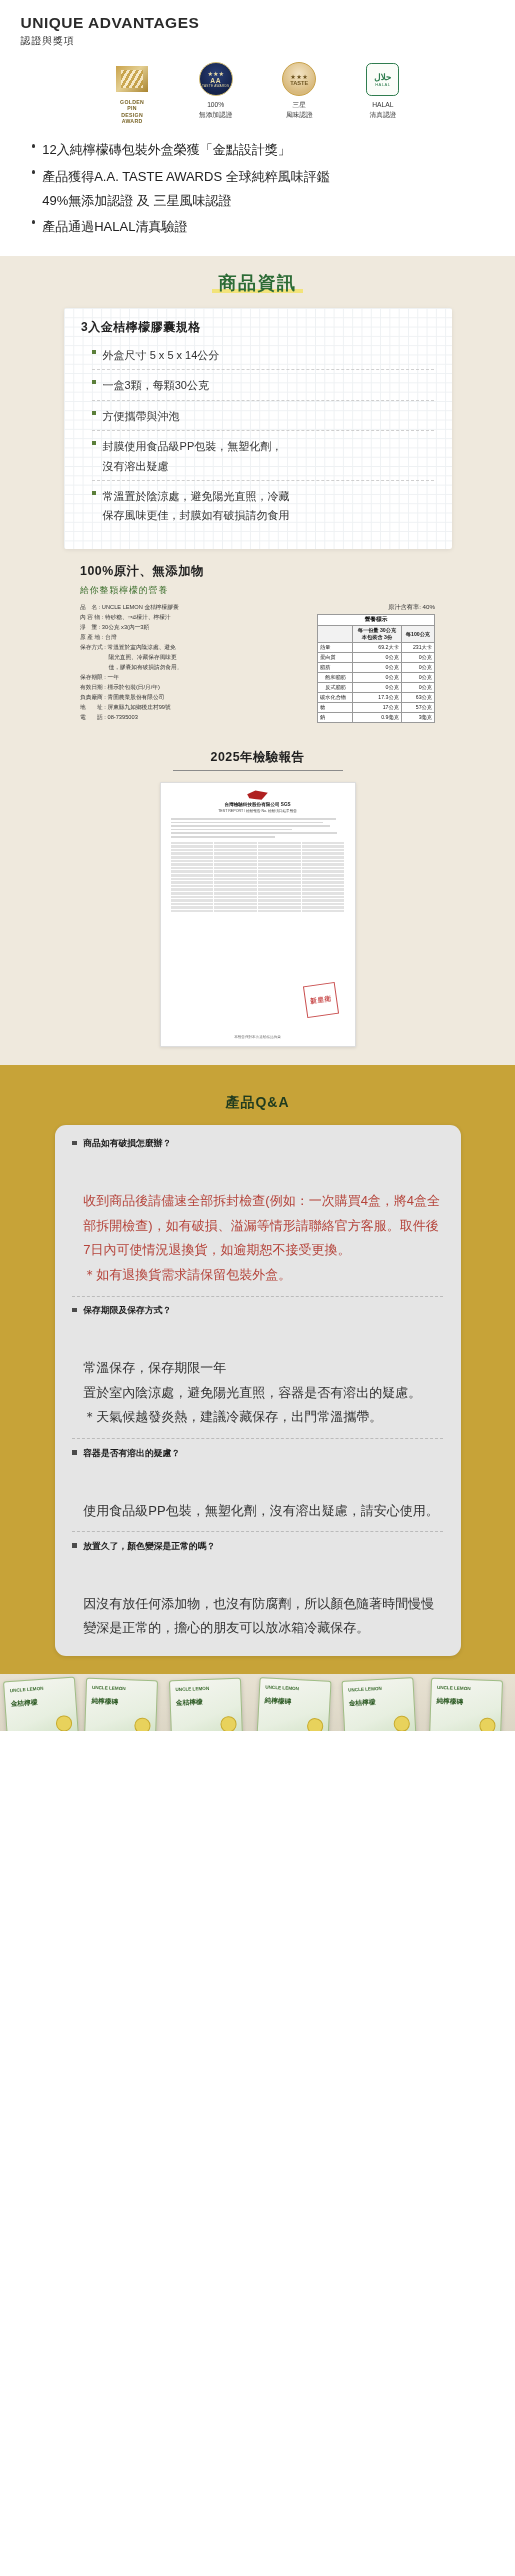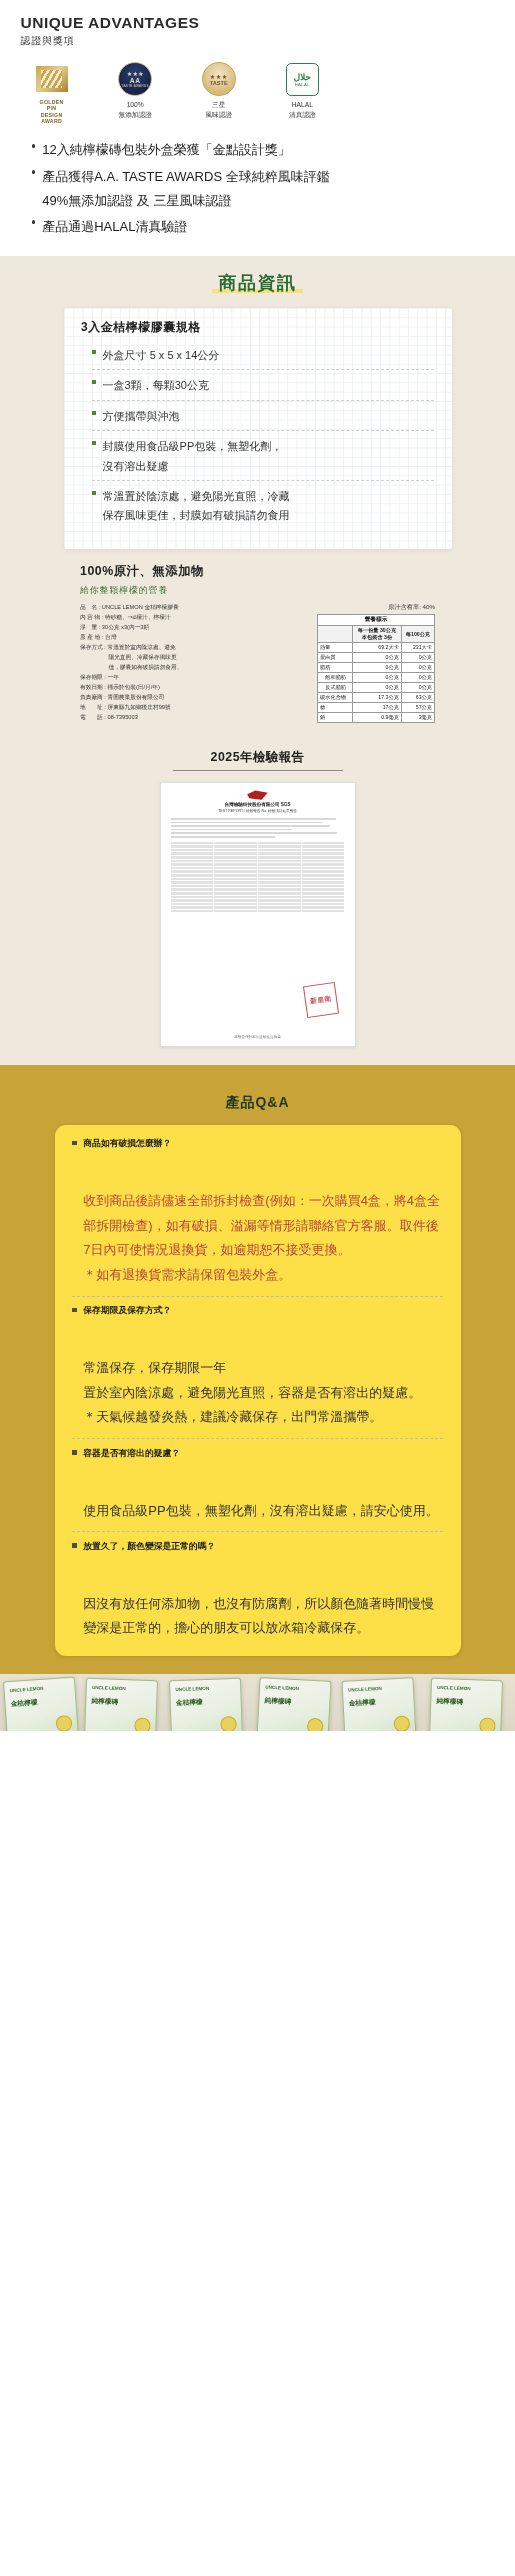--- a/index.html
+++ b/index.html
@@ -22,21 +22,21 @@
     color: #2b2b2b;
   }
   .adv-title-zh {
     font-size: 9.8px;
     color: #2b2b2b;
     margin-top: 3.1px;
     letter-spacing: 1px;
   }
   .badges-row {
     display: flex;
-    justify-content: flex-start;
+    justify-content: center;
     align-items: flex-start;
     gap: 21.6px;
     margin-top: 13.4px;
   }
   .badge { width: 62px; text-align: center; }
   .badge-art { height: 35px; display: flex; align-items: center; justify-content: center; }
   .badge-caption {
     font-size: 6.7px;
     line-height: 1.45;
     color: #333;
@@ -186,21 +186,21 @@
   .sec-qa { background: #c7a338; padding: 13.4px 0 17.5px 0; }
   .qa-head { text-align:center;margin-top:16px; }
   .qa-head-title {
     display:inline-block; font-size: 14px; font-weight:bold; color:#1f3b1f; letter-spacing:1px;
     position: relative; padding: 0 5.2px;
   }
   .qa-head-title::after {
     content:""; position:absolute; left:0; right:0; bottom:1px; height:4.6px; background:#f4e98a; z-index:-1;
   }
   .qa-card {
-    width: 406px; margin: 12.4px auto 0 auto; background:#fde047; border-radius:11px;
+    width: 406px; margin: 12.4px auto 0 auto; background:#e5e5e5; border-radius:11px;
     padding: 13.4px 17.5px 15.5px 17.5px; box-shadow: 0 1px 4.1px rgba(0,0,0,.12);
   }
   .qa-item { padding-bottom: 8.2px; margin-bottom: 8.2px; border-bottom: 0.5px dashed #bbb; }
   .qa-item:last-child { border-bottom: none; margin-bottom: 0; padding-bottom: 0; }
   .qa-q {
     font-size: 8.8px; font-weight: bold; color: #1b1b1b; position: relative; padding-left: 11.3px;
     margin-bottom: 5.2px;
   }
   .qa-q::before {
     content:""; position:absolute; left:0; top:2.6px; width:4.6px; height:4.6px; background:#4b4b4b;

